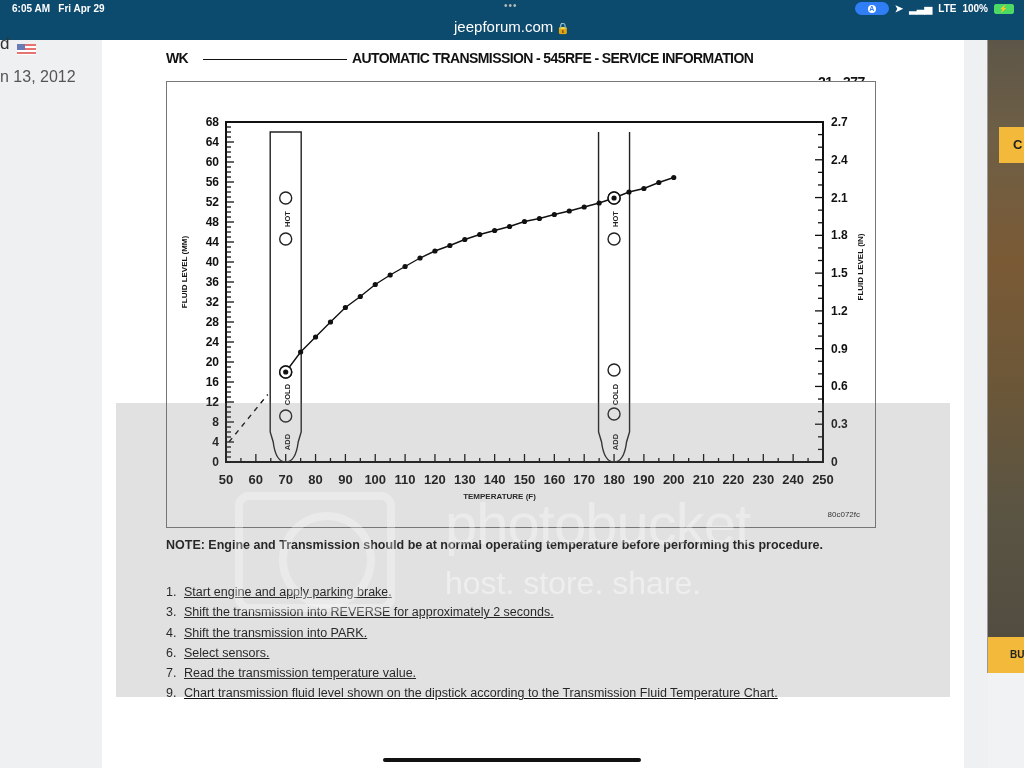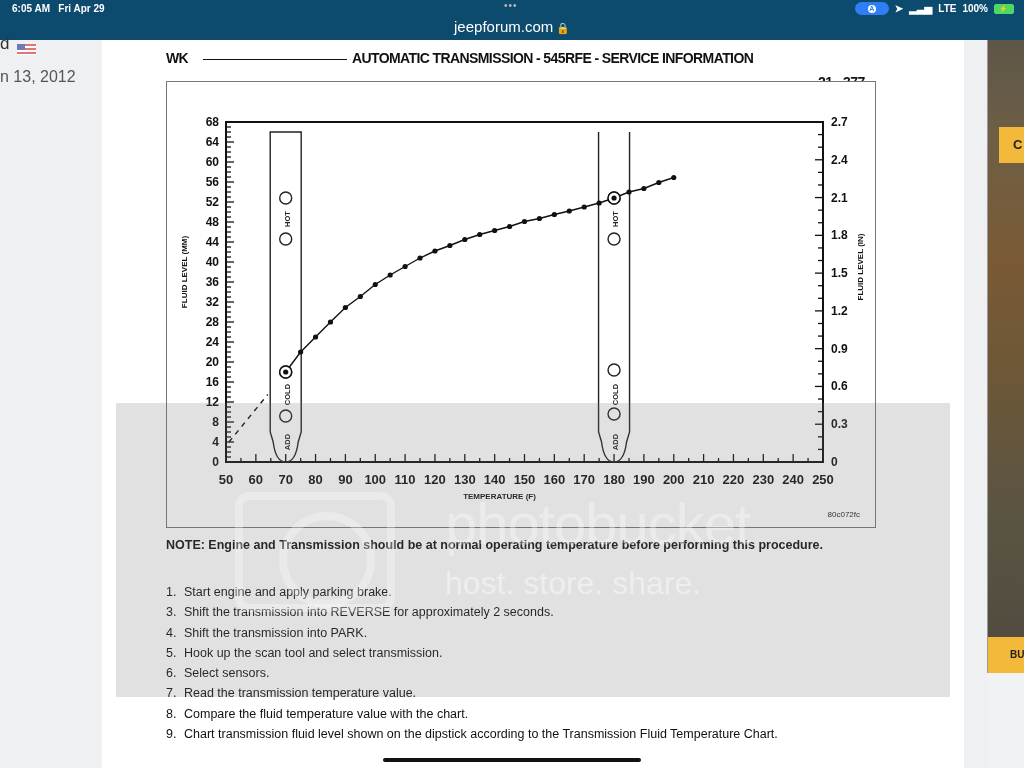--- a/index.html
+++ b/index.html
@@ -30,21 +30,21 @@
   .doc-header .wk { position:absolute; left:0; top:0; }
   .doc-header .rule { position:absolute; left:37px; top:9px; width:144px; border-top:1.5px solid #111; }
   .doc-header .title { position:absolute; left:186px; top:0; }
   .doc-header .pageno { position:absolute; left:652px; top:0;margin-top:24px; }
 
   .figure-box { position:absolute; left:166px; top:81px; width:710px; height:447px; border:1px solid #777; box-sizing:border-box; background:#fff; }
   svg.chart { position:absolute; left:0; top:0; }
 
   .note { position:absolute; left:166px; top:537px; width:712px; font-size:12.5px; font-weight:bold; color:#111; line-height:16px; }
   .steps { position:absolute; left:166px; top:584px; font-size:12.5px; color:#111; list-style:none; margin:0; padding:0; }
-  .steps li { height:20.3px; line-height:16px; }
+  .steps li { height:20.3px; line-height:16px;text-decoration:underline; }
   .steps .num { display:inline-block; width:18px; }
 
   .overlay { position:absolute; left:116px; top:403px; width:834px; height:294px; background:rgba(120,120,120,0.22); pointer-events:none; }
   .wm1 { position:absolute; left:445px; top:490px; font-size:58px; color:rgba(255,255,255,0.35); pointer-events:none; letter-spacing:-1px; }
   .wm2 { position:absolute; left:445px; top:565px; font-size:32px; color:rgba(255,255,255,0.45); pointer-events:none; }
   .wm-cam { position:absolute; left:235px; top:492px; width:160px; height:120px; border:8px solid rgba(255,255,255,0.3); border-radius:14px; pointer-events:none; box-sizing:border-box; }
   .wm-cam::after { content:""; position:absolute; left:36px; top:12px; width:80px; height:80px; border:8px solid rgba(255,255,255,0.3); border-radius:50%; }
   .home-ind { position:absolute; left:383px; top:758px; width:258px; height:4px; border-radius:2px; background:#111; }
 </style>
 </head>
@@ -327,24 +327,22 @@
       <circle cx="506.75" cy="95.5" r="2.6" fill="#111"></circle>
       <text x="693" y="435" text-anchor="end" font-size="8" fill="#222" font-family="Liberation Sans, sans-serif">80c072fc</text>
     </svg>
 </div>
 
 <div class="note">NOTE: Engine and Transmission should be at normal operating temperature before performing this procedure.</div>
 <ul class="steps" id="steps">
     <li><span class="num">1.</span><span>Start engine and apply parking brake.</span></li>
     <li><span class="num">3.</span><span>Shift the transmission into REVERSE for approximately 2 seconds.</span></li>
     <li><span class="num">4.</span><span>Shift the transmission into PARK.</span></li>
-    <li><span class="num">5.</span><span>Hook up the scan tool and select transmission.</span></li>
     <li><span class="num">6.</span><span>Select sensors.</span></li>
     <li><span class="num">7.</span><span>Read the transmission temperature value.</span></li>
-    <li><span class="num">8.</span><span>Compare the fluid temperature value with the chart.</span></li>
     <li><span class="num">9.</span><span>Chart transmission fluid level shown on the dipstick according to the Transmission Fluid Temperature Chart.</span></li>
   </ul>
 
 <div class="overlay"></div>
 <div class="wm-cam"></div>
 <div class="wm1">photobucket</div>
 <div class="wm2">host. store. share.</div>
 <div class="home-ind"></div>
 
 </body></html>

